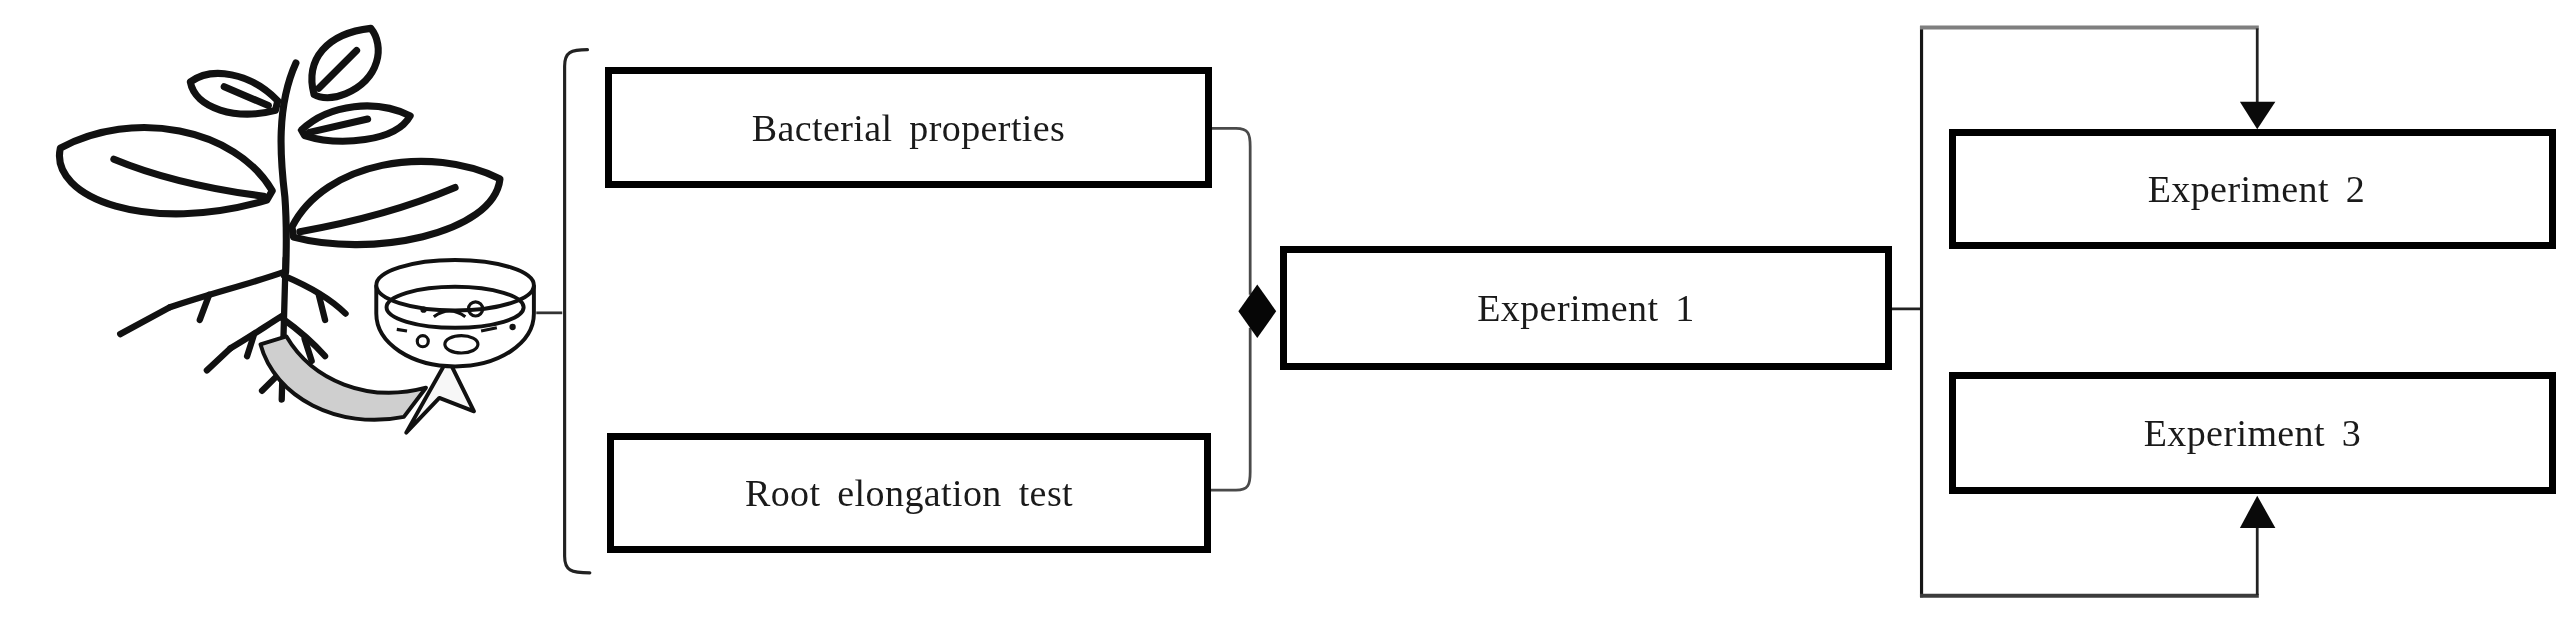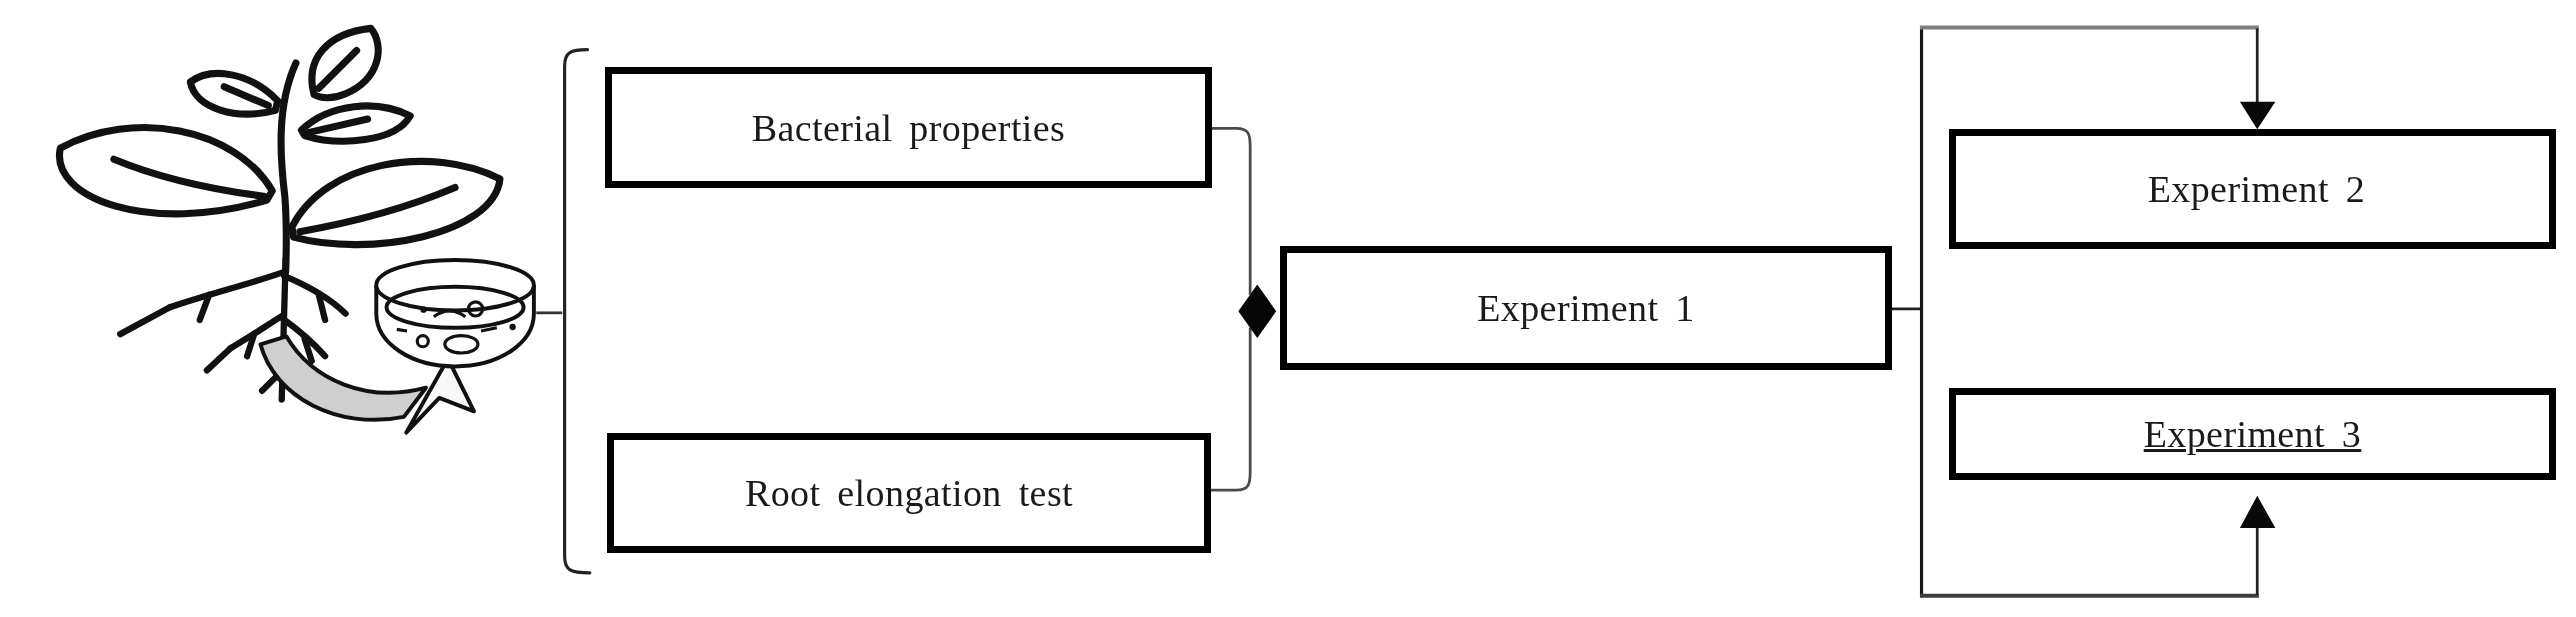--- a/index.html
+++ b/index.html
@@ -6,21 +6,21 @@
   .canvas{position:relative;width:2576px;height:617px;background:#ffffff;overflow:hidden;
           font-family:"Liberation Serif", serif;}
   .artwork{position:absolute;left:0;top:0;width:2576px;height:617px;}
   .node{position:absolute;box-sizing:border-box;border:7px solid #000000;background:#ffffff;
         display:flex;align-items:center;justify-content:center;color:#1a1a1a;
         font-size:38px;letter-spacing:0.4px;word-spacing:7px;white-space:nowrap;}
   .node-bacterial{left:605px;top:67px;width:607px;height:121px;}
   .node-root{left:607px;top:433px;width:604px;height:120px;}
   .node-exp1{left:1280px;top:246px;width:612px;height:124px;}
   .node-exp2{left:1949px;top:129px;width:607px;height:120px;padding-left:8px;}
-  .node-exp3{left:1949px;top:388px;width:607px;height:92px;text-decoration:underline;}
+  .node-exp3{left:1949px;top:372px;width:607px;height:122px;}
 </style>
 </head>
 <body>
 
 <div class="canvas">
 
   <svg class="artwork" viewBox="0 0 3268 783" xmlns="http://www.w3.org/2000/svg">
 
     <g fill="none" stroke="#111111" stroke-width="9" stroke-linecap="round" stroke-linejoin="round">
 

